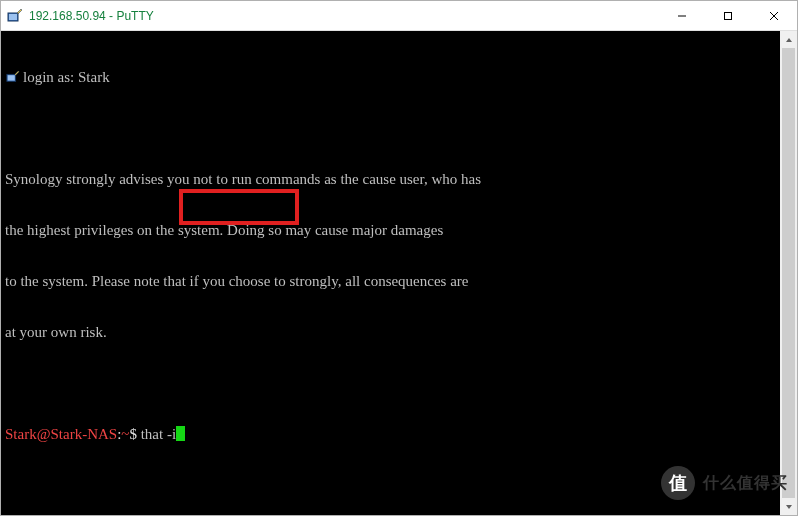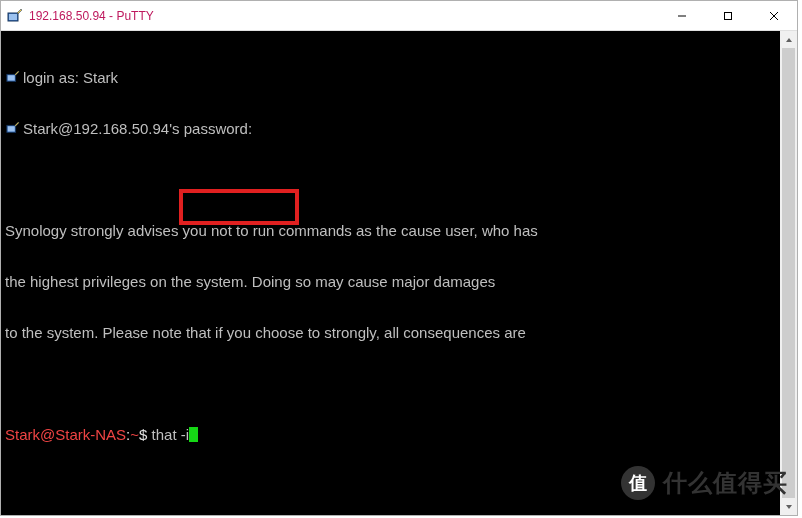--- a/index.html
+++ b/index.html
@@ -27,36 +27,36 @@
     border-bottom: 1px solid #e0e0e0;
     padding-left: 6px;
   }
   .title-icon {
     width: 16px; height: 16px;
     margin-right: 6px;
     display: inline-flex; align-items: center; justify-content: center;
   }
   .title-text {
     font-size: 12px;
-    color: #be185d;
+    color: #15803d;
     flex: 0 0 auto;
   }
   .title-spacer { flex: 1; }
   .win-btn {
     width: 46px; height: 30px;
     display: flex; align-items: center; justify-content: center;
     color: #000;
     font-size: 10px;
   }
   .terminal {
     position: absolute;
     top: 30px; left: 0; right: 0; bottom: 0;
     background: #000;
     color: #c8c8c8;
-    font-family: Liberation Sans, sans-serif;
+    font-family: Liberation Serif, serif;
     font-size: 15px;
     line-height: 17px;
     padding: 4px 4px 0 4px;
     white-space: pre;
     overflow: hidden;
   }
   .term-line { display: block; min-height: 17px; }
   .term-row { display: flex; align-items: flex-start; }
   .line-icon {
     width: 16px; height: 16px; margin-right: 2px;
@@ -102,21 +102,21 @@
   }
   .wm-circle {
     width: 34px; height: 34px; border-radius: 50%;
     background: #333; color: #fff;
     display: flex; align-items: center; justify-content: center;
     font-size: 18px; font-weight: bold;
     font-family: "SimHei","Microsoft YaHei",sans-serif;
   }
   .wm-text {
     font-family: "SimHei","Microsoft YaHei",sans-serif;
-    font-size: 24px; font-weight: 700;
+    font-size: 16px; font-weight: 700;
     color: #333;
     letter-spacing: 1px;
   }
 </style>
 </head>
 <body>
 
 <div class="window">
 
   <div class="title-bar">
@@ -151,34 +151,25 @@
     <div class="term-row">
       <span class="line-icon">
         <svg width="14" height="14" viewBox="0 0 16 16">
           <rect x="1" y="5" width="10" height="8" fill="#3b6fb5" stroke="#17365f" stroke-width="1"></rect>
           <rect x="2" y="6" width="8" height="6" fill="#9cc2ef"></rect>
           <path d="M10 5 L14 1 L15 2 L11 6 Z" fill="#e6c14c" stroke="#17365f" stroke-width="0.5"></path>
         </svg>
       </span>
       <span class="grey"><span>login as: </span><span>Stark</span></span>
     </div>
-    <div class="term-row">
-      <span class="line-icon">
-        <svg width="14" height="14" viewBox="0 0 16 16">
-          <rect x="1" y="5" width="10" height="8" fill="#3b6fb5" stroke="#17365f" stroke-width="1"></rect>
-          <rect x="2" y="6" width="8" height="6" fill="#9cc2ef"></rect>
-          <path d="M10 5 L14 1 L15 2 L11 6 Z" fill="#e6c14c" stroke="#17365f" stroke-width="0.5"></path>
-        </svg>
-      </span>
-      <span class="grey">Stark@192.168.50.94's password:</span>
-    </div>
     <span class="term-line"> </span>
     <span class="term-line grey">Synology strongly advises you not to run commands as the cause user, who has</span>
     <span class="term-line grey">the highest privileges on the system. Doing so may cause major damages</span>
     <span class="term-line grey">to the system. Please note that if you choose to strongly, all consequences are</span>
+    <span class="term-line grey">at your own risk.</span>
     <span class="term-line"> </span>
     <span class="term-line"><span class="green">Stark@Stark-NAS</span><span class="white">:</span><span class="green">~</span><span class="white">$</span><span class="grey"> </span><span class="grey">that -i</span><span class="cursor"></span></span>
 
     <div class="highlight-box" style="left:178px; top:158px; width:120px; height:36px;"></div>
   </div>
 
   <div class="scrollbar">
     <div class="sb-btn">
       <svg width="8" height="8" viewBox="0 0 8 8">
           <polygon points="4,2 7,6 1,6" fill="#606060"></polygon>

